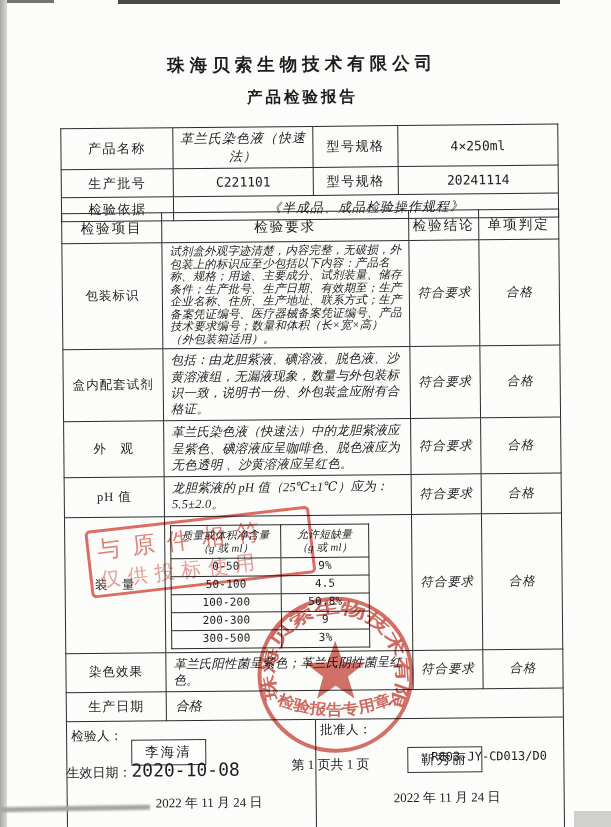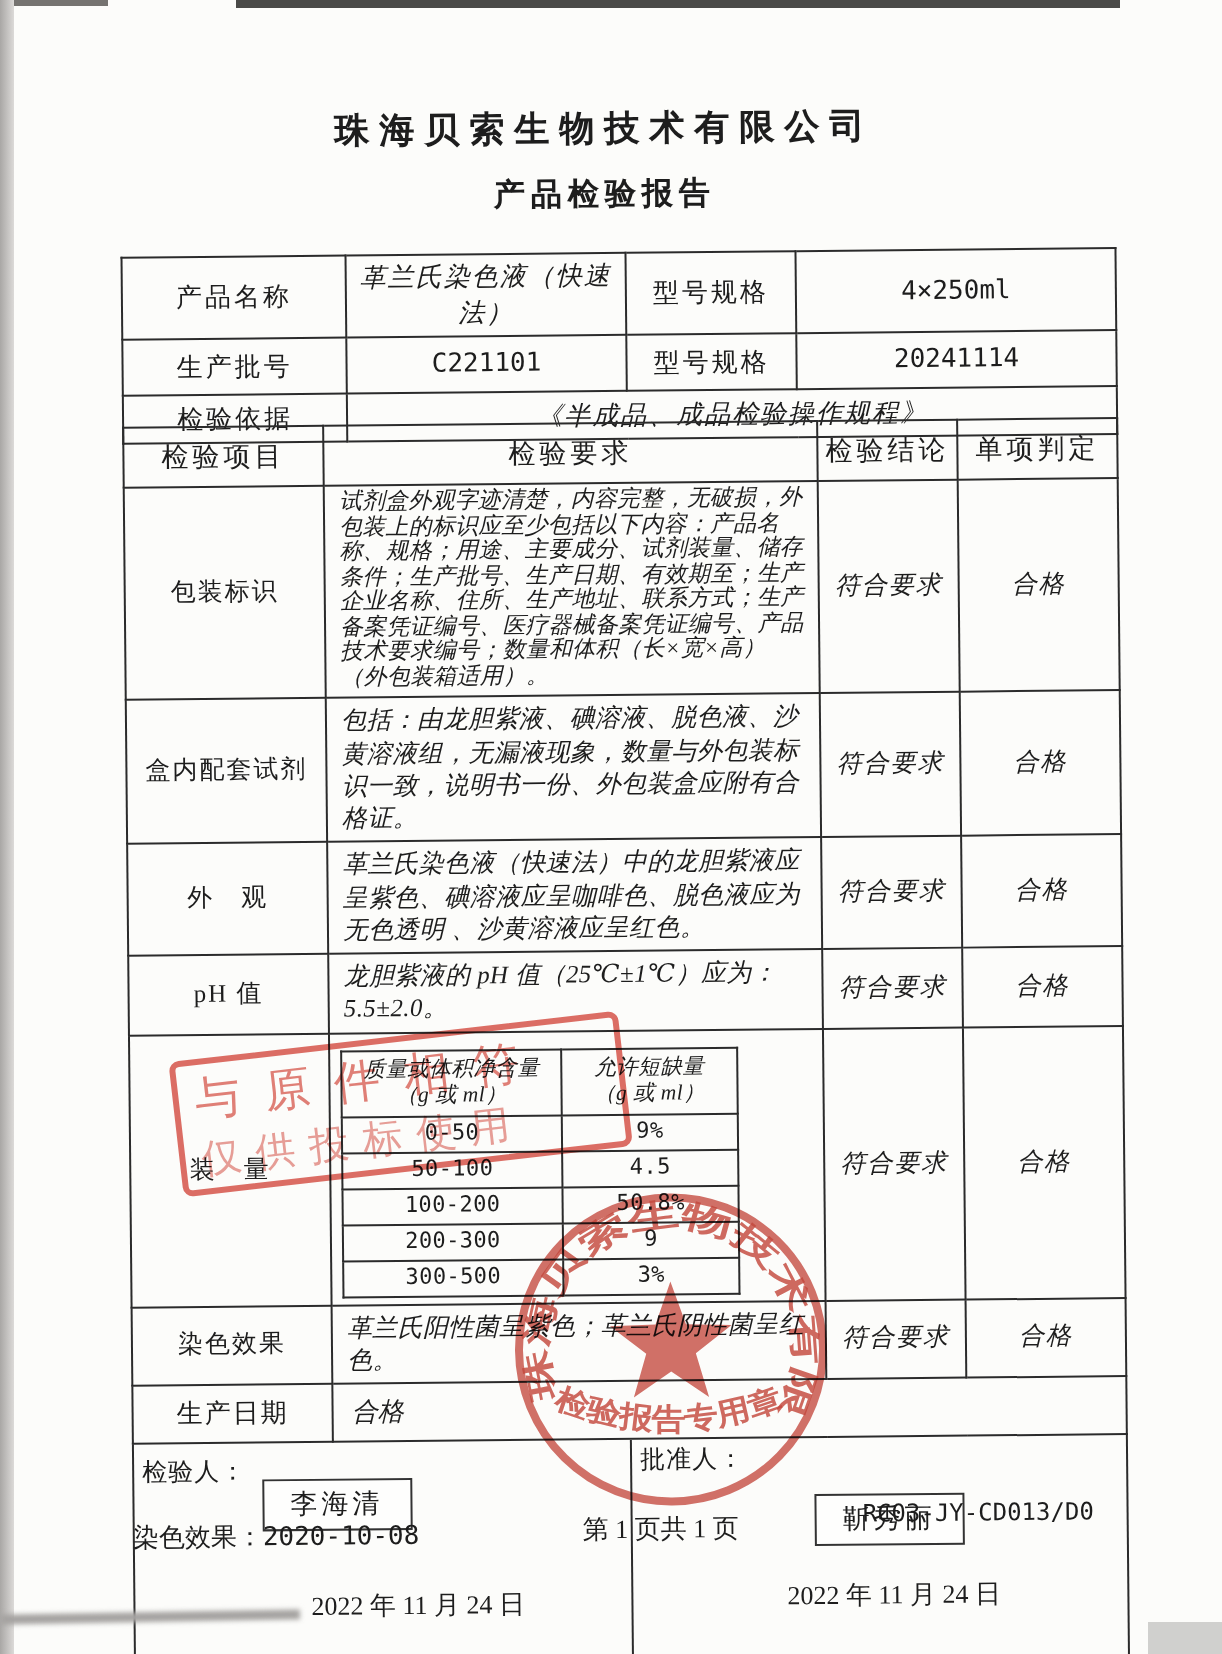--- a/index.html
+++ b/index.html
@@ -18,21 +18,21 @@
              font-size:17.5px;font-weight:bold;letter-spacing:5px;}
   h2.rtitle{position:absolute;top:87px;left:0;width:100%;text-align:center;margin:0;
             font-size:15.5px;font-weight:bold;letter-spacing:3px;}
 
   table{border-collapse:collapse;table-layout:fixed;}
   td{border:1px solid #2b2b2b;overflow:hidden;}
 
   .info{position:absolute;left:63px;top:126px;width:497px;}
   .info td{font-size:13px;text-align:center;padding:2px 4px;vertical-align:middle;}
   .lab{letter-spacing:1.5px;}
-  .mono{font-family:"DejaVu Sans Mono","Liberation Mono",monospace;font-size:13px;letter-spacing:0;}
+  .mono{font-family:"DejaVu Sans Mono","Liberation Mono",monospace;font-size:18px;letter-spacing:0;}
   .hand{font-style:italic;font-size:12.5px;letter-spacing:1px;}
 
   .main{position:absolute;left:63px;top:211px;width:497px;}
   .main td{font-size:12.5px;vertical-align:middle;}
   .main .hd{ text-align:center;font-size:13.5px;letter-spacing:2px;height:27px;}
   .cname{text-align:center;letter-spacing:1px;}
   .cres,.cjud{text-align:center;font-style:italic;font-size:12.5px;letter-spacing:1px;}
   .req{text-align:left;padding:3px 7px;font-style:italic;line-height:1.3;font-size:12px;letter-spacing:0.2px;vertical-align:middle;}
   .r-pack{height:95px;} .r-pack .req{font-size:11.4px;line-height:1.1;padding-top:2px;}
   .r-kit{height:48px;}  .r-look{height:40px;} .r-ph{height:25px;}
@@ -199,21 +199,21 @@
           <div class="sigdate" style="left:88px;top:73px;">2022 年 11 月 24 日</div>
           <div class="siglabel" style="left:253px;top:2px;">批准人：</div>
           <div class="namebox" style="left:340px;top:28px;">靳秀丽</div>
           <div class="sigdate" style="left:326px;top:70px;">2022 年 11 月 24 日</div>
         </td>
       </tr>
     </tbody>
       </table>
 
     <div class="footer-item" style="left:63px;top:758px;">
-      <span>染色效果：</span><span class="mono">2020-10-08</span>
+      <span>生效日期：</span><span class="mono">2020-10-08</span>
     </div>
     <div class="footer-item" style="left:288px;top:756px;">第 1 页共 1 页</div>
     <div class="footer-item f-code" style="left:428px;top:751px;">RC03-JY-CD013/D0</div>
 
     <div class="stamp-rect">
       <div class="l1">与原件相符</div>
       <div class="l2">仅供投标使用</div>
     </div>
 
     <svg class="stamp-round" viewBox="0 0 164 164">

